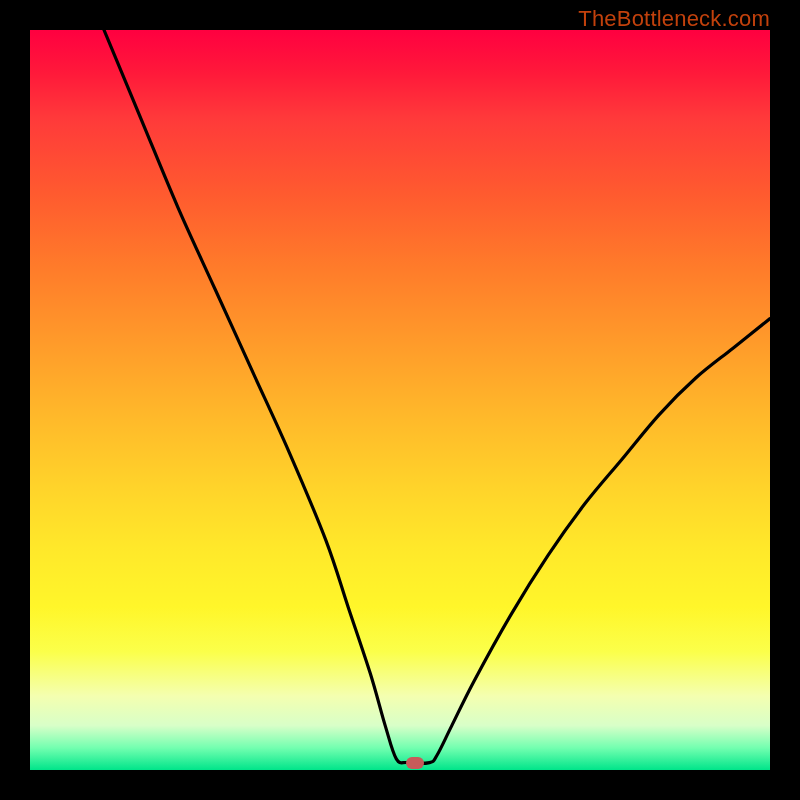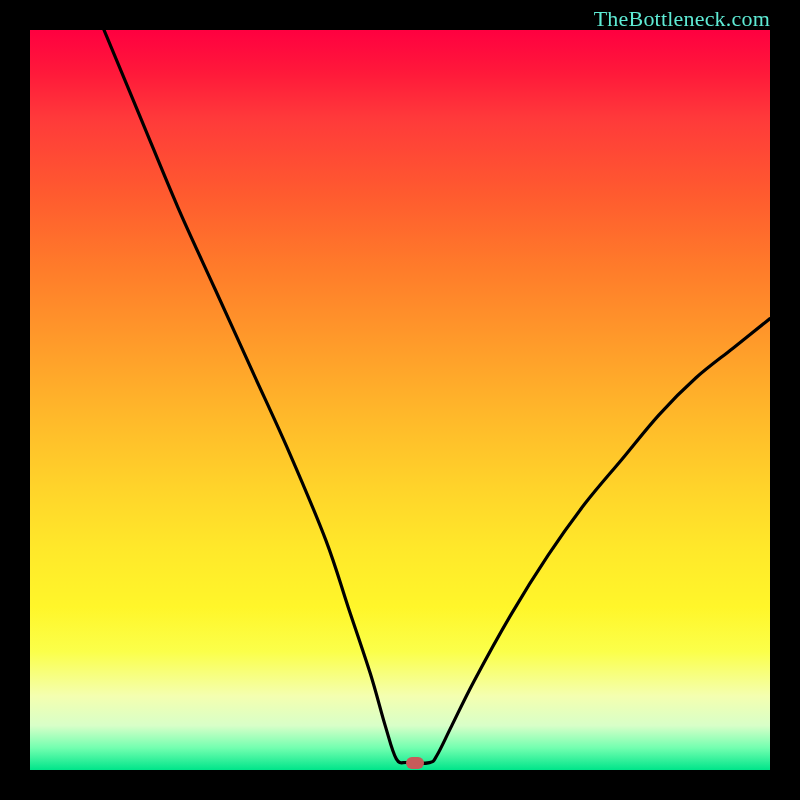--- a/index.html
+++ b/index.html
@@ -38,26 +38,25 @@
       #f4ffb0 90%,
       #d8ffc8 94%,
       #73ffb0 97%,
       #00e58a 100%
     );
   }
   .watermark {
     position: absolute;
     top: 6px;
     right: 30px;
-    color: #5eead4;
+    color: #c2410c;
     font-size: 22px;
     letter-spacing: 0.2px;
     font-weight: 400;
     user-select: none;
-    font-family: Liberation Serif, serif;
   }
   svg.curve {
     position: absolute;
     left: 0;
     top: 0;
     width: 740px;
     height: 740px;
   }
   .marker {
     position: absolute;

